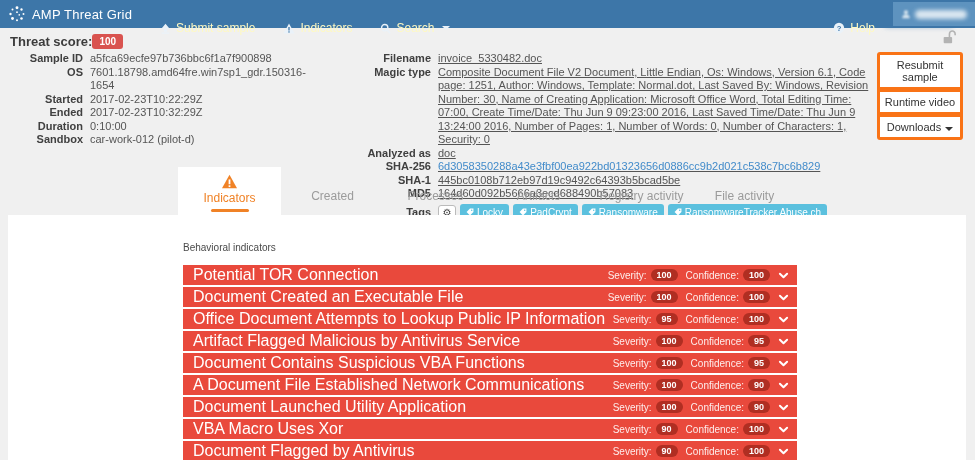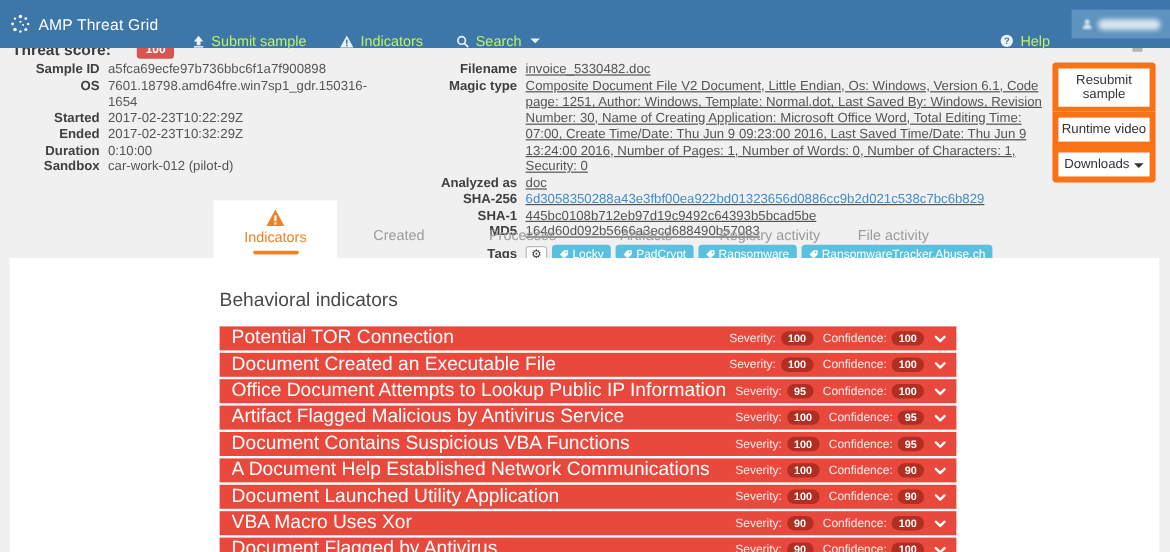--- a/index.html
+++ b/index.html
@@ -6,39 +6,39 @@
   html,body { width: 975px; height: 460px; }
   body {
     position: relative;
     font-family: "Liberation Sans", sans-serif;
     background: #f0f0f0;
     overflow: hidden;
   }
 
   
   .navbar {
-    position: absolute; top:0; left:0; right:0; height:40px;
+    position: absolute; top:0; left:0; right:0; height:28px;
     background:#3d76a8; display:flex; align-items:center; color:#fff;
     z-index: 5;
   }
   .brand { display:flex; align-items:center; margin-left:8px; cursor:pointer; }
   .brand-title { font-size:13px; color:#fff; margin-left:6px; letter-spacing:.2px; }
-  .nav-item { display:flex; align-items:center; gap:5px; font-size:12px; color:#bef264; margin-left:28px; cursor:pointer;margin-top:28px; }
+  .nav-item { display:flex; align-items:center; gap:5px; font-size:12px; color:#fef9c3; margin-left:28px; cursor:pointer;margin-top:28px; }
   .nav-right { margin-left:auto; display:flex; align-items:center; }
   .nav-right .nav-item { margin-left:0; margin-right:18px; }
   .user-blob {
     width:82px; height:24px; background:#5e93bf; display:flex; align-items:center;
     justify-content:center; gap:4px; cursor:pointer;
   }
   .user-redacted { width:52px; height:9px; background:#d9e6f0; border-radius:5px; filter:blur(2px); }
   .user-smudge { position:absolute; top:24px; right:22px; width:68px; height:4px; background:#8fb3d0; filter:blur(2px); opacity:.7; }
   .caret { display:inline-block; width:0; height:0; border-left:4px solid transparent; border-right:4px solid transparent; border-top:4px solid #eaf2f9; margin-left:2px; }
 
   
-  .threat-row { position:absolute; top:34px; left:10px; display:flex; align-items:center; gap:22px; }
+  .threat-row { position:absolute; top:34px; left:10px; display:flex; align-items:center; gap:0; }
   .threat-label { font-size:13px; font-weight:bold; color:#3c3c3c; }
   .threat-badge { background:#d9534f; color:#fff; font-size:10px; font-weight:bold; padding:2px 7px; border-radius:3px; }
 
   .meta-col { position:absolute; font-size:11px; }
   .meta-col.left  { top:52px; left:0;  width:325px; }
   .meta-col.mid   { top:52px; left:335px; width:548px; }
   .meta-row { display:flex; line-height:13.5px; }
   .meta-lbl { font-weight:bold; color:#404040; text-align:right; padding-right:7px; flex-shrink:0; }
   .left  .meta-lbl { width:90px; }
   .mid   .meta-lbl { width:103px; }
@@ -50,40 +50,40 @@
   .gear-btn { width:18px; height:15px; background:#fff; border:1px solid #bbb; border-radius:3px;
               display:flex; align-items:center; justify-content:center; font-size:10px; color:#444; cursor:pointer; }
   .tag-pill { display:flex; align-items:center; gap:3px; background:#5bc0de; color:#fff; font-size:10px;
               padding:2px 6px; border-radius:3px; margin-left:4px; cursor:pointer; white-space:nowrap; }
 
   
   .actions { position:absolute; top:29px; right:12px; width:86px; }
   .lock-wrap { text-align:right; padding-right:6px; height:18px; }
   .btn-stack { margin-top:5px; }
   .btn {
-    display:block; width:100%; background:#fff; border:5px solid #f97316; color:#333;
+    display:block; width:100%; background:#fff; border:3px solid #f97316; color:#333;
     font-size:11px; font-family:"Liberation Sans",sans-serif; padding:4px 0; text-align:center; cursor:pointer;
   }
   .btn + .btn { margin-top:-1px; }
   .btn:first-child { border-radius:3px 3px 0 0; }
   .btn:last-child  { border-radius:0 0 3px 3px; }
   .btn .caret { border-top-color:#333; margin-left:4px; }
 
   
   .tabs { position:absolute; top:167px; left:178px; width:618px; height:48px; display:flex; z-index:2; }
   .tab { flex:1; display:flex; flex-direction:column; align-items:center; justify-content:flex-end;
          padding-bottom:12px; font-size:12px; color:#9b9b9b; cursor:pointer; }
   .tab.active { background:#fff; color:#f08226; justify-content:flex-start; padding-top:7px; padding-bottom:0; }
   .tab.active .tab-label { margin-top:2px; }
   .tab-underline { width:38px; height:3px; background:#f08226; border-radius:2px; margin-top:4px; }
 
   
   .main-panel { position:absolute; top:215px; left:8px; right:9px; bottom:0; background:#fff; overflow:hidden; }
   .content { margin-left:175px; width:614px; }
-  .bi-heading { padding-top:27px; font-size:16px; color:#4a4a4a; }
+  .bi-heading { padding-top:27px; font-size:10px; color:#4a4a4a; }
   .bi-list { margin-top:12px; }
   .bi-row { height:20px; margin-bottom:2px; background:#e9493c; display:flex; align-items:center;
             color:#fff; padding:0 8px 0 10px; cursor:pointer; }
   .bi-title { flex:1; font-size:16px; white-space:nowrap; overflow:hidden; }
   .bi-meta { display:flex; align-items:center; font-size:10px; color:rgba(255,255,255,.9); }
   .bi-badge { background:#b02e22; color:#fff; border-radius:8px; padding:1px 6px; font-size:9px;
               font-weight:bold; margin:0 8px 0 4px; }
   .bi-badge.last { margin-right:4px; }
   .chev { margin-left:4px; display:flex; align-items:center; }
 
@@ -379,21 +379,21 @@
       <span class="bi-badge last">95</span>
       <span class="chev">
         <svg width="11" height="9" viewBox="0 0 12 10">
           <polyline points="2,3 6,7 10,3" fill="none" stroke="#fff" stroke-width="2.2" stroke-linecap="round" stroke-linejoin="round"></polyline>
         </svg>
       </span>
     </span>
   </div>
 
   <div class="bi-row">
-    <span class="bi-title">A Document Help Established Network Communications</span>
+    <span class="bi-title">A Document File Established Network Communications</span>
     <span class="bi-meta">
       <span class="sev-lbl">Severity:</span>
       <span class="bi-badge">100</span>
       <span class="conf-lbl">Confidence:</span>
       <span class="bi-badge last">90</span>
       <span class="chev">
         <svg width="11" height="9" viewBox="0 0 12 10">
           <polyline points="2,3 6,7 10,3" fill="none" stroke="#fff" stroke-width="2.2" stroke-linecap="round" stroke-linejoin="round"></polyline>
         </svg>
       </span>

